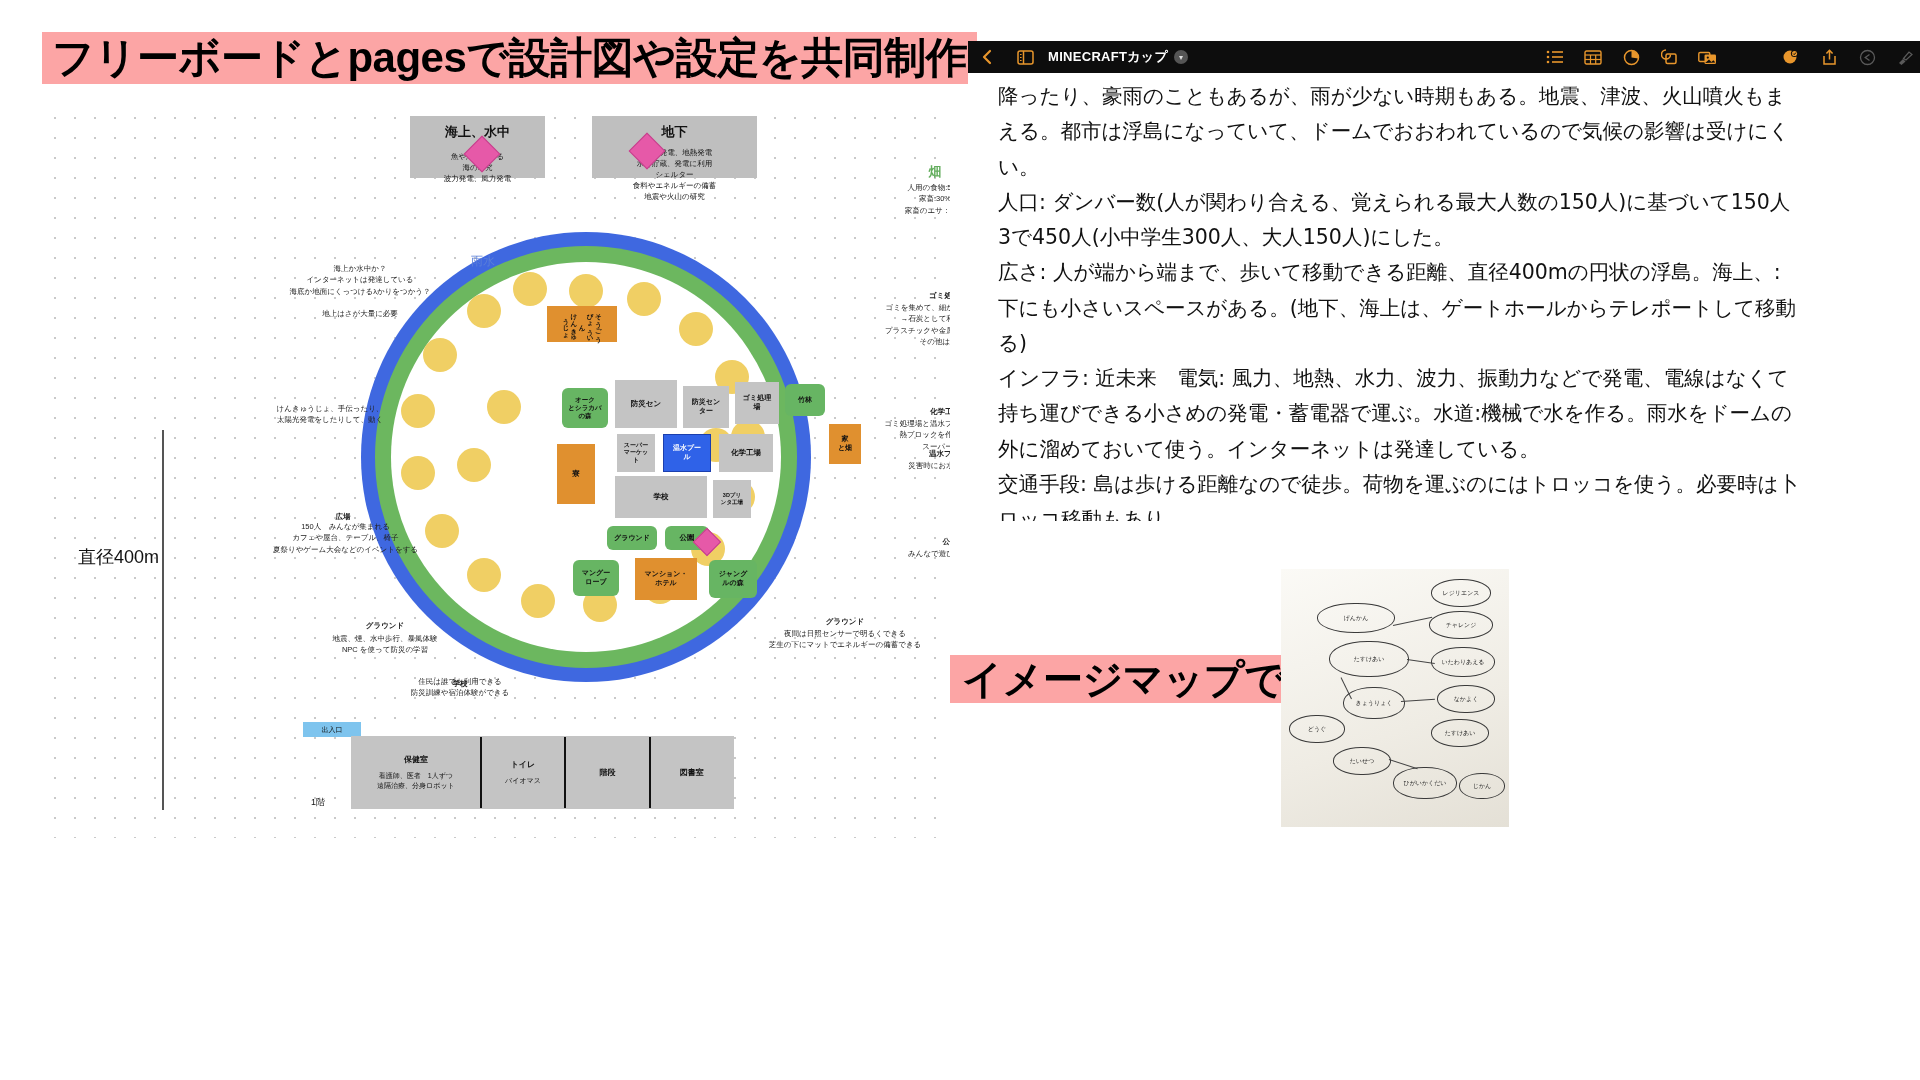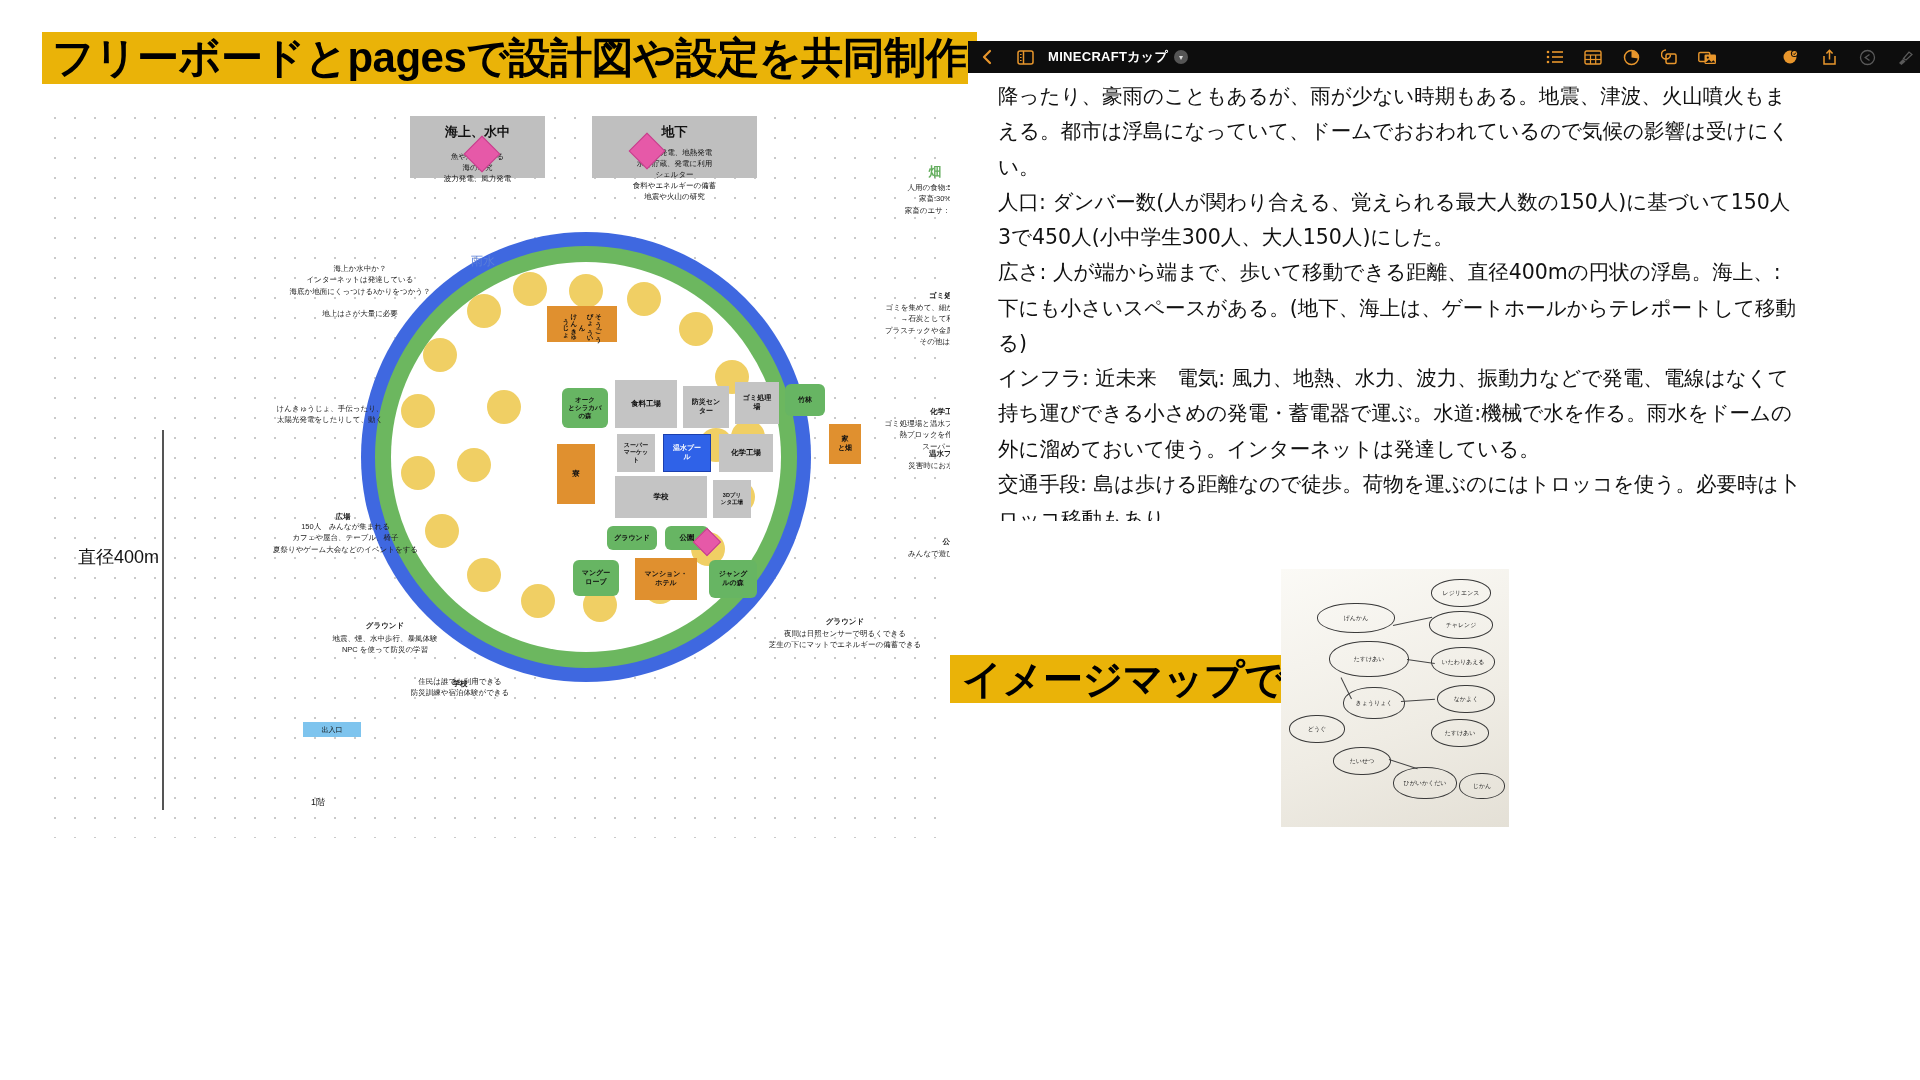--- a/index.html
+++ b/index.html
@@ -5,21 +5,21 @@
   html,body{margin:0;padding:0;}
   body{
     width:1920px;height:1080px;overflow:hidden;background:#ffffff;
     font-family:"Liberation Sans","DejaVu Sans",sans-serif;
     position:relative;
   }
   .stage{position:absolute;inset:0;}
 
   
   .caption{
-    position:absolute;background:#eab308;color:#000;
+    position:absolute;background:#fca5a5;color:#000;
     font-weight:bold;letter-spacing:-0.5px;white-space:nowrap;
     display:flex;align-items:center;
   }
   #caption-main{left:42px;top:32px;height:52px;padding:0 10px;font-size:42px;}
   #caption-map{left:950px;top:655px;height:48px;padding:0 12px;font-size:40px;}
 
   
   #freeboard{
     position:absolute;left:45px;top:108px;width:905px;height:730px;
     background-color:#ffffff;
@@ -206,21 +206,21 @@
       <div class="dot" style="left:96px;top:216px;"></div>
 
       <div class="bld orange vert" style="left: 186px; top: 74px; width: 70px; height: 36px; font-size: 6.5px; white-space: pre-line;">そうごう
 びょういん・
 けんきゅうじょ</div>
 
       <div class="bld green" style="left: 201px; top: 156px; width: 46px; height: 40px; font-size: 6.5px; white-space: pre-line;">オーク
 とシラカバ
 の森</div>
 
-      <div class="bld grey" style="left: 254px; top: 148px; width: 62px; height: 48px; font-size: 7.5px; white-space: pre-line;">食料工場</div>
+      <div class="bld grey" style="left: 254px; top: 148px; width: 62px; height: 48px; font-size: 7.5px; white-space: pre-line;">防災セン</div>
 
       <div class="bld grey" style="left: 322px; top: 154px; width: 46px; height: 42px; font-size: 7px; white-space: pre-line;">防災セン
 ター</div>
 
       <div class="bld grey" style="left: 374px; top: 150px; width: 44px; height: 42px; font-size: 7px; white-space: pre-line;">ゴミ処理
 場</div>
 
       <div class="bld green" style="left: 424px; top: 152px; width: 40px; height: 32px; font-size: 7px; white-space: pre-line;">竹林</div>
 
       <div class="bld grey" style="left: 256px; top: 202px; width: 38px; height: 38px; font-size: 6px; white-space: pre-line;">スーパー
@@ -303,20 +303,37 @@
 
     <div class="note note-title" style="left: 855px; top: 428px; width: 100px; white-space: pre-line;">公園</div>
     <div class="note" style="left: 820px; top: 440px; width: 170px; white-space: pre-line;">みんなで遊びながら発電</div>
 
     <div class="note note-title" style="left: 740px; top: 508px; width: 120px; white-space: pre-line;">グラウンド</div>
     <div class="note" style="left: 690px; top: 520px; width: 220px; white-space: pre-line;">夜間は日照センサーで明るくできる
 芝生の下にマットでエネルギーの備蓄できる</div>
 
     <div id="entrance-tab">出入口</div>
 
+    <div id="floorplan">
+      <div class="room" style="flex:1.55;">
+        <div class="room-name">保健室</div>
+        <div class="room-sub" style="white-space: pre-line;">看護師、医者　1人ずつ
+遠隔治療、分身ロボット</div>
+      </div>
+      <div class="room">
+        <div class="room-name">トイレ</div>
+        <div class="room-sub" style="white-space: pre-line;">バイオマス</div>
+      </div>
+      <div class="room">
+        <div class="room-name">階段</div>
+      </div>
+      <div class="room">
+        <div class="room-name">図書室</div>
+      </div>
+    </div>
     <div id="floor-label">1階</div>
   </div>
 
   <div id="pages-app">
     <div id="pages-toolbar">
       <div class="tb-icon">
         <svg width="12" height="16" viewBox="0 0 12 16">
             <path d="M9 2 L3 8 L9 14" stroke="#e8962c" stroke-width="2.2" fill="none" stroke-linecap="round" stroke-linejoin="round"></path>
           </svg>
       </div>

